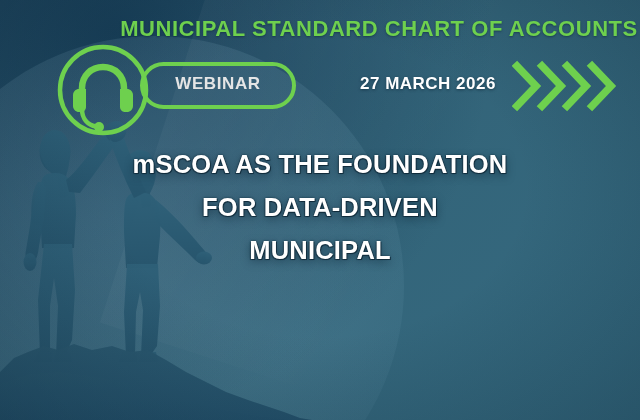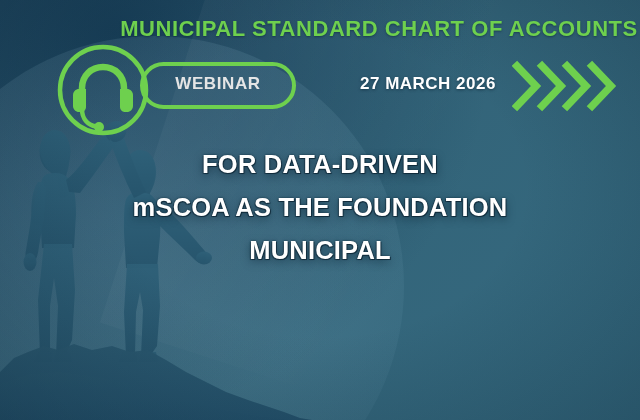--- a/index.html
+++ b/index.html
@@ -279,18 +279,18 @@
   <svg class="chevrons" viewBox="0 0 108 56">
     <g fill="none" stroke="#6ed04e" stroke-width="7.5" stroke-linecap="square" stroke-linejoin="miter">
       <polyline points="5,8 24,28 5,48"></polyline>
       <polyline points="30,8 49,28 30,48"></polyline>
       <polyline points="55,8 74,28 55,48"></polyline>
       <polyline points="80,8 99,28 80,48"></polyline>
     </g>
   </svg>
 
   <div class="title">
+    <span class="title-line">mSCOA AS THE FOUNDATION</span>
     <span class="title-line">FOR DATA-DRIVEN</span>
-    <span class="title-line">mSCOA AS THE FOUNDATION</span>
     <span class="title-line">MUNICIPAL</span>
   </div>
 
 </div>
 
 </body></html>

